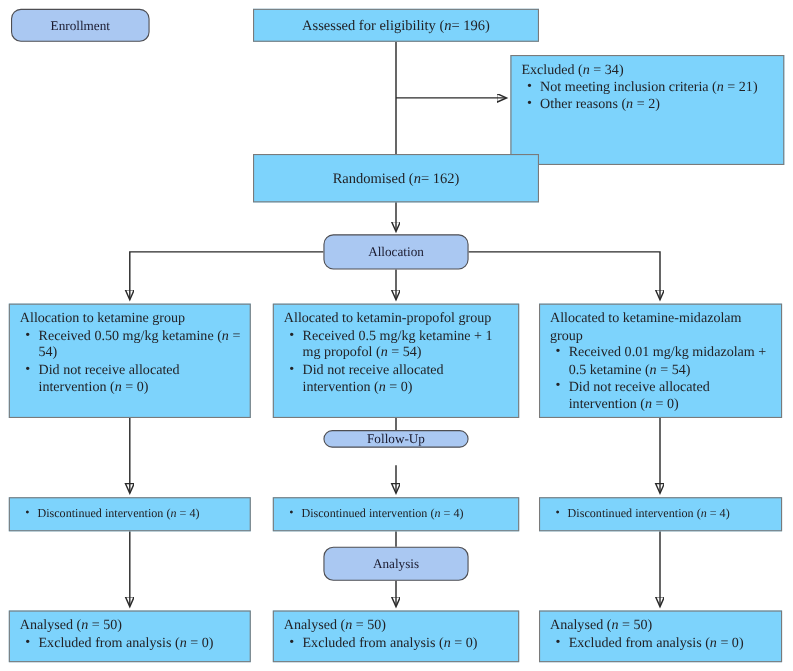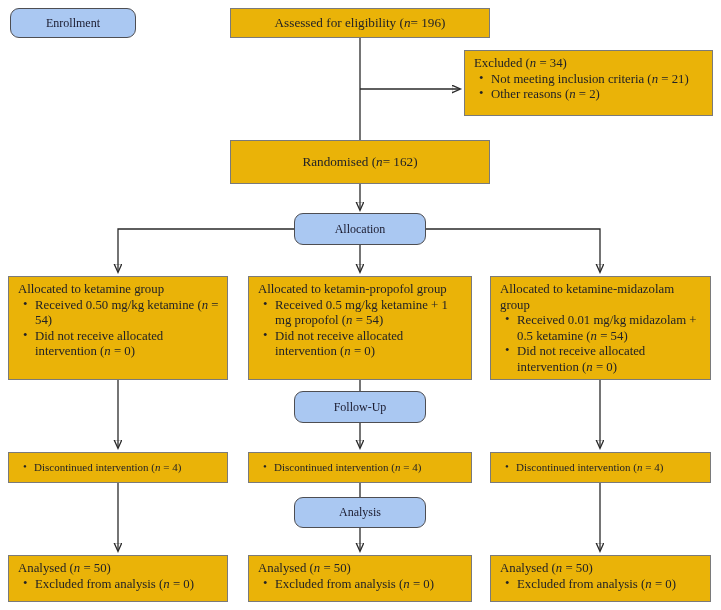--- a/index.html
+++ b/index.html
@@ -16,21 +16,21 @@
   svg.connectors{position:absolute;left:0;top:0;width:721px;height:610px;pointer-events:none;}
   svg.connectors path{stroke:var(--arrow);stroke-width:1.3;fill:none;}
 
   .badge{
     position:absolute;display:flex;align-items:center;justify-content:center;
     background:var(--badge-fill);border:1.3px solid var(--badge-border);
     border-radius:9px;font-size:12px;color:var(--badge-text);
     box-sizing:border-box;
   }
   .node{
-    position:absolute;background:#eab308;border:1.4px solid var(--box-border);
+    position:absolute;background:#7dd3fc;border:1.4px solid var(--box-border);
     box-sizing:border-box;font-size:12.8px;line-height:15.6px;color:var(--text);
   }
   .node.center{display:flex;align-items:center;justify-content:center;font-size:13.2px;}
   .node.padded{padding:5px 8px 4px 9px;}
   .node .title{margin:0;}
   .bullets{margin:0;padding:0;list-style:none;}
   .bullet{position:relative;padding-left:17px;}
   .bullet::before{content:"\2022";position:absolute;left:5px;top:-1px;}
   .node.single-bullet{display:flex;align-items:center;padding:0 8px 0 9px;font-size:11px;}
   .node.single-bullet .bullet{padding-left:16px;}
@@ -58,37 +58,37 @@
     <path d="M360 423 V448" marker-end="url(#arr)"></path>
     <path d="M600 380 V448" marker-end="url(#arr)"></path>
     <path d="M118 483 V551" marker-end="url(#arr)"></path>
     <path d="M360 483 V497"></path>
     <path d="M360 528 V551" marker-end="url(#arr)"></path>
     <path d="M600 483 V551" marker-end="url(#arr)"></path>
   </svg>
 
   <div class="badge" style="left:10px;top:8px;width:126px;height:30px;">Enrollment</div>
   <div class="badge" style="left:294px;top:213px;width:132px;height:32px;">Allocation</div>
-  <div class="badge" style="left:294px;top:391px;width:132px;height:32px;">Follow-Up</div>
+  <div class="badge" style="left:294px;top:391px;width:132px;height:16px;">Follow-Up</div>
   <div class="badge" style="left:294px;top:497px;width:132px;height:31px;">Analysis</div>
 
   <div class="node center" style="left:230px;top:8px;width:260px;height:30px;">Assessed for eligibility (<em>n</em> = 196)</div>
 
-  <div class="node padded" style="left:464px;top:50px;width:249px;height:66px;">
+  <div class="node padded" style="left:464px;top:50px;width:249px;height:100px;">
     <p class="title">Excluded (<em>n</em> = 34)</p>
     <ul class="bullets">
       <li class="bullet">Not meeting inclusion criteria (<em>n</em> = 21)</li>
       <li class="bullet">Other reasons (<em>n</em> = 2)</li>
     </ul>
   </div>
 
   <div class="node center" style="left:230px;top:140px;width:260px;height:44px;">Randomised (<em>n</em> = 162)</div>
 
   <div class="node padded" style="left:8px;top:276px;width:220px;height:104px;">
-    <p class="title">Allocated to ketamine group</p>
+    <p class="title">Allocation to ketamine group</p>
     <ul class="bullets">
       <li class="bullet">Received 0.50 mg/kg ketamine (<em>n</em> = 54)</li>
       <li class="bullet">Did not receive allocated intervention (<em>n</em> = 0)</li>
     </ul>
   </div>
 
   <div class="node padded" style="left:248px;top:276px;width:224px;height:104px;">
     <p class="title">Allocated to ketamin-propofol group</p>
     <ul class="bullets">
       <li class="bullet">Received 0.5 mg/kg ketamine + 1 mg propofol (<em>n</em> = 54)</li>

